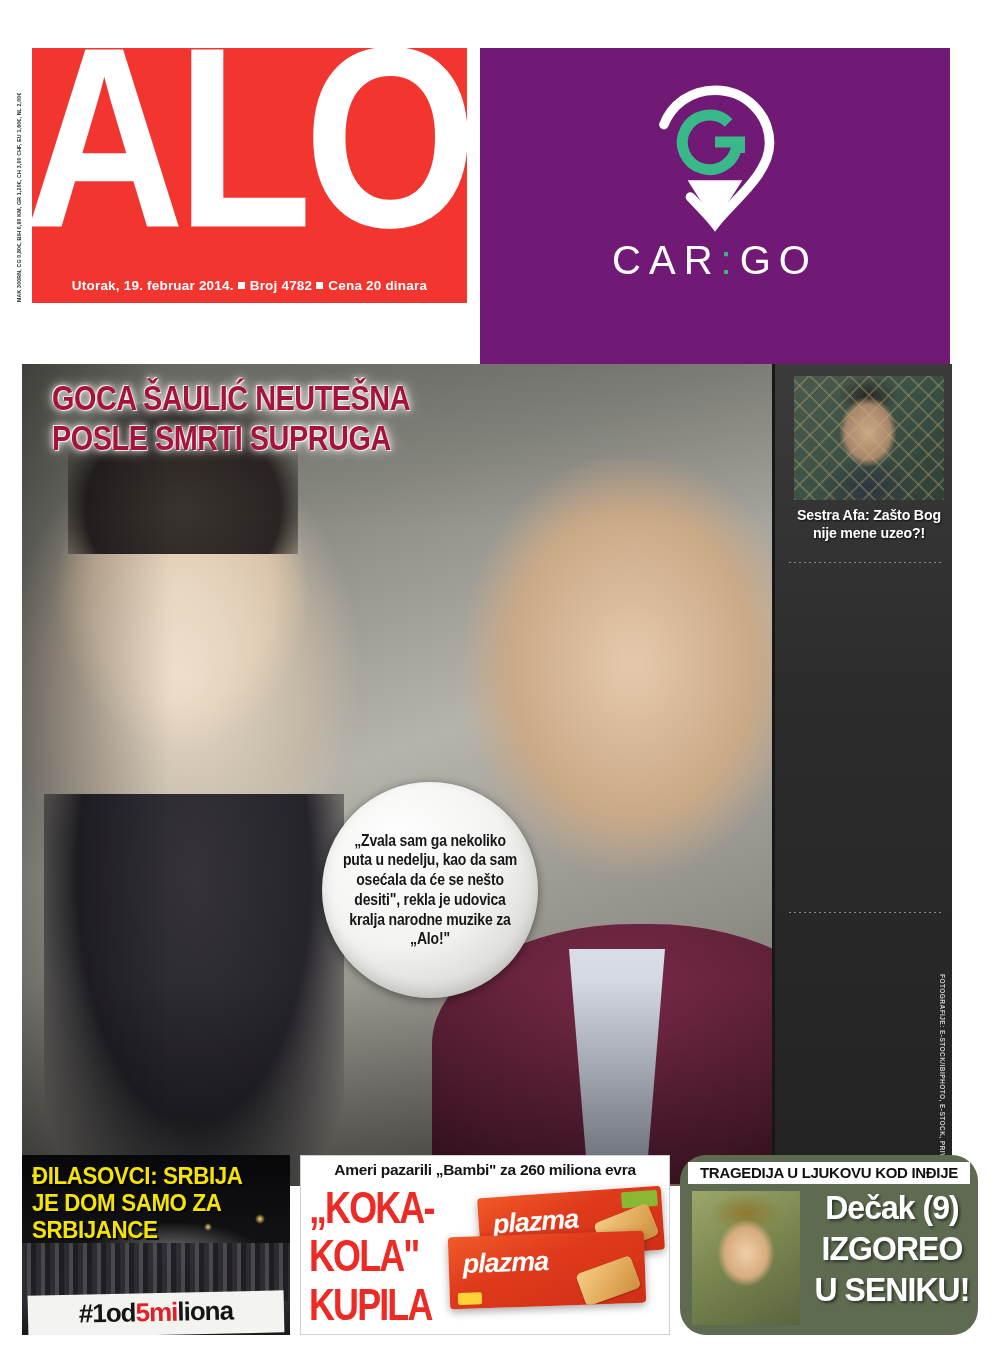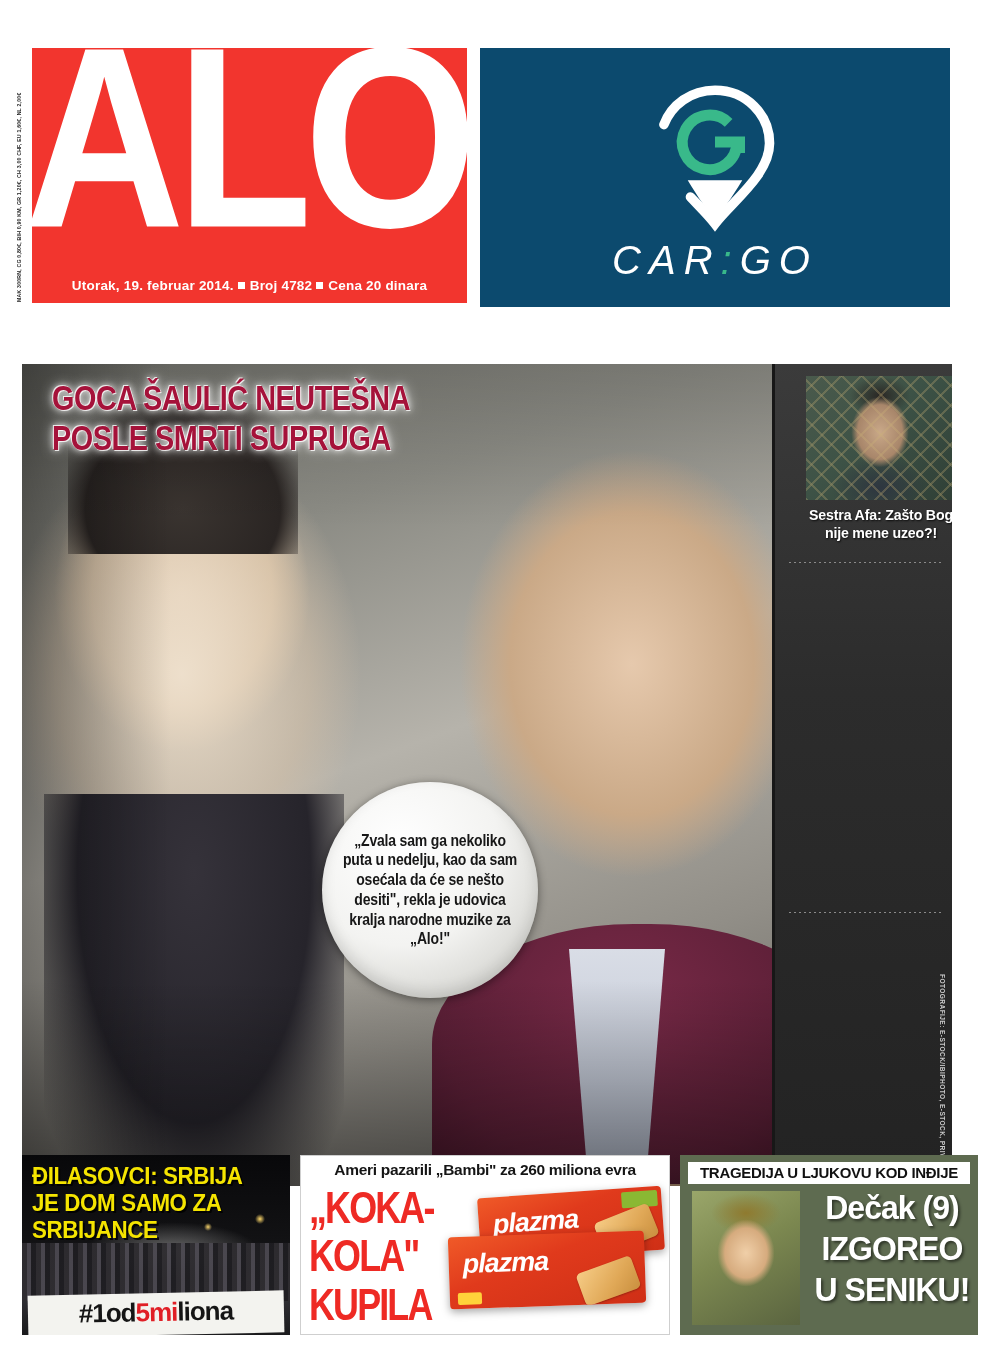--- a/index.html
+++ b/index.html
@@ -31,22 +31,22 @@
   #dateline .sq { display:inline-block; width:7px; height:7px; background:#fff; margin:0 5px 0 4px; vertical-align:1px; }
   #spine-text {
     position:absolute; left:11px; top:52px; width:16px; height:250px;
     color:#222; font-size:5.2px; font-weight:bold; letter-spacing:0.2px;
     writing-mode:vertical-rl; transform:rotate(180deg);
     white-space:nowrap; overflow:hidden; line-height:16px;
   }
 
   
   #cargo-ad {
-    position:absolute; left:480px; top:48px; width:470px; height:259px;
-    background:#0c4a6e; overflow:hidden;font-style:italic;
+    position:absolute; left:480px; top:48px; width:470px; height:316px;
+    background:#701a75; overflow:hidden;
   }
   #cargo-pin { position:absolute; left:50%; top:34px; transform:translateX(-50%); }
   #cargo-name {
     position:absolute; left:0; top:190px; width:100%; text-align:center;
     color:#ffffff; font-size:40px; font-weight:300; letter-spacing:8px;
   }
   #cargo-name .colon { color:#39b98a; }
 
   
   #feature {
@@ -125,21 +125,21 @@
   }
   #hl2 { margin-top:18px; }
   #hl3 { margin-top:18px; }
 
   
   #sidebar {
     position:absolute; right:0; top:0; width:180px; height:100%;
     background:linear-gradient(180deg,#3b3b3b 0%,#2c2c2c 40%,#232323 100%);
     border-left:3px solid #171717;
   }
-  .side-item { position:absolute; left:16px; width:180px; }
+  .side-item { position:absolute; left:4px; width:180px; }
   .side-photo { width:150px; height:124px; margin:0 auto; overflow:hidden; position:relative; }
   .side-cap {
     color:#ffffff; text-align:center; font-weight:900;
     font-size:14.8px; line-height:17.5px; padding:7px 8px 0 8px;
     letter-spacing:-0.2px; text-shadow:1px 1px 2px rgba(0,0,0,0.8);
     transform:scaleX(0.96);
   }
   .side-sep { position:absolute; left:14px; width:152px; height:1px;
               background:repeating-linear-gradient(90deg,#8a8a8a 0 2px, transparent 2px 5px); }
   
@@ -209,21 +209,21 @@
       color:#ffffff; font-style:italic; letter-spacing:-1px; }
   .plz-biscuit { position:absolute; right:8px; bottom:6px; width:58px; height:34px;
       background:linear-gradient(140deg,#f6cc86 0%,#e0a857 60%,#c98f3f 100%);
       border-radius:5px; transform:rotate(-18deg); box-shadow:0 1px 2px rgba(0,0,0,0.3); }
   .plz-green { position:absolute; right:4px; top:4px; width:36px; height:16px;
       background:#8ab833; border-radius:2px; }
   .plz-tab { position:absolute; left:8px; bottom:4px; width:24px; height:12px;
       background:#ffd23a; border-radius:2px; }
 
   
-  #b3 { left:658px; width:298px; background:#5e6b50; }
+  #b3 { left:658px; width:298px; background:#5e6b50;border-radius:26px; }
   #b3-kicker { position:absolute; left:8px; top:7px; width:282px; height:22px;
       background:#ffffff; color:#111; font-size:15px; font-weight:900;
       text-align:center; line-height:22px; letter-spacing:-0.3px; }
   #b3-photo { position:absolute; left:12px; top:36px; width:108px; height:134px;
       background:
         radial-gradient(ellipse 34px 40px at 54px 62px, #f0cfa8 0%, #d6ab7e 62%, rgba(100,100,70,0) 84%),
         radial-gradient(ellipse 46px 26px at 54px 22px, #8f7a2f 0%, rgba(143,122,47,0) 76%),
         linear-gradient(150deg,#9aa66a 0%,#7c8850 45%,#5a6440 100%); }
   #b3-title { position:absolute; left:128px; top:32px; width:168px; text-align:center;
       color:#ffffff; font-size:34px; line-height:41px; font-weight:900;

